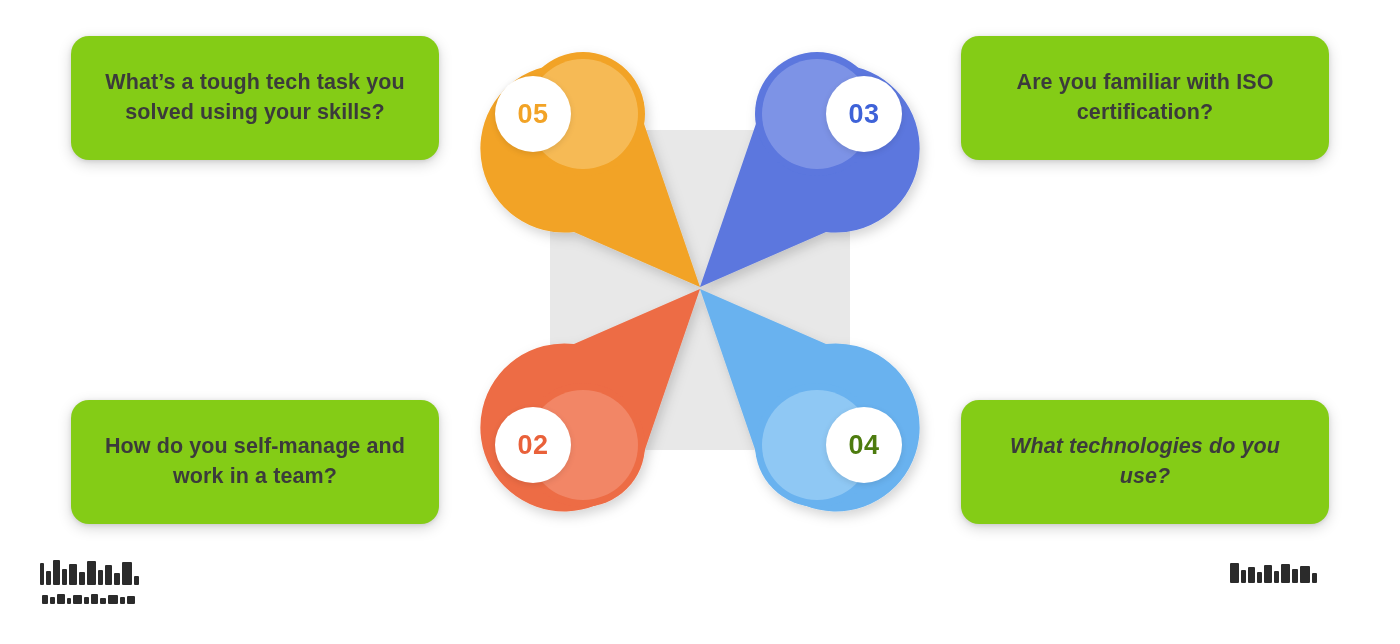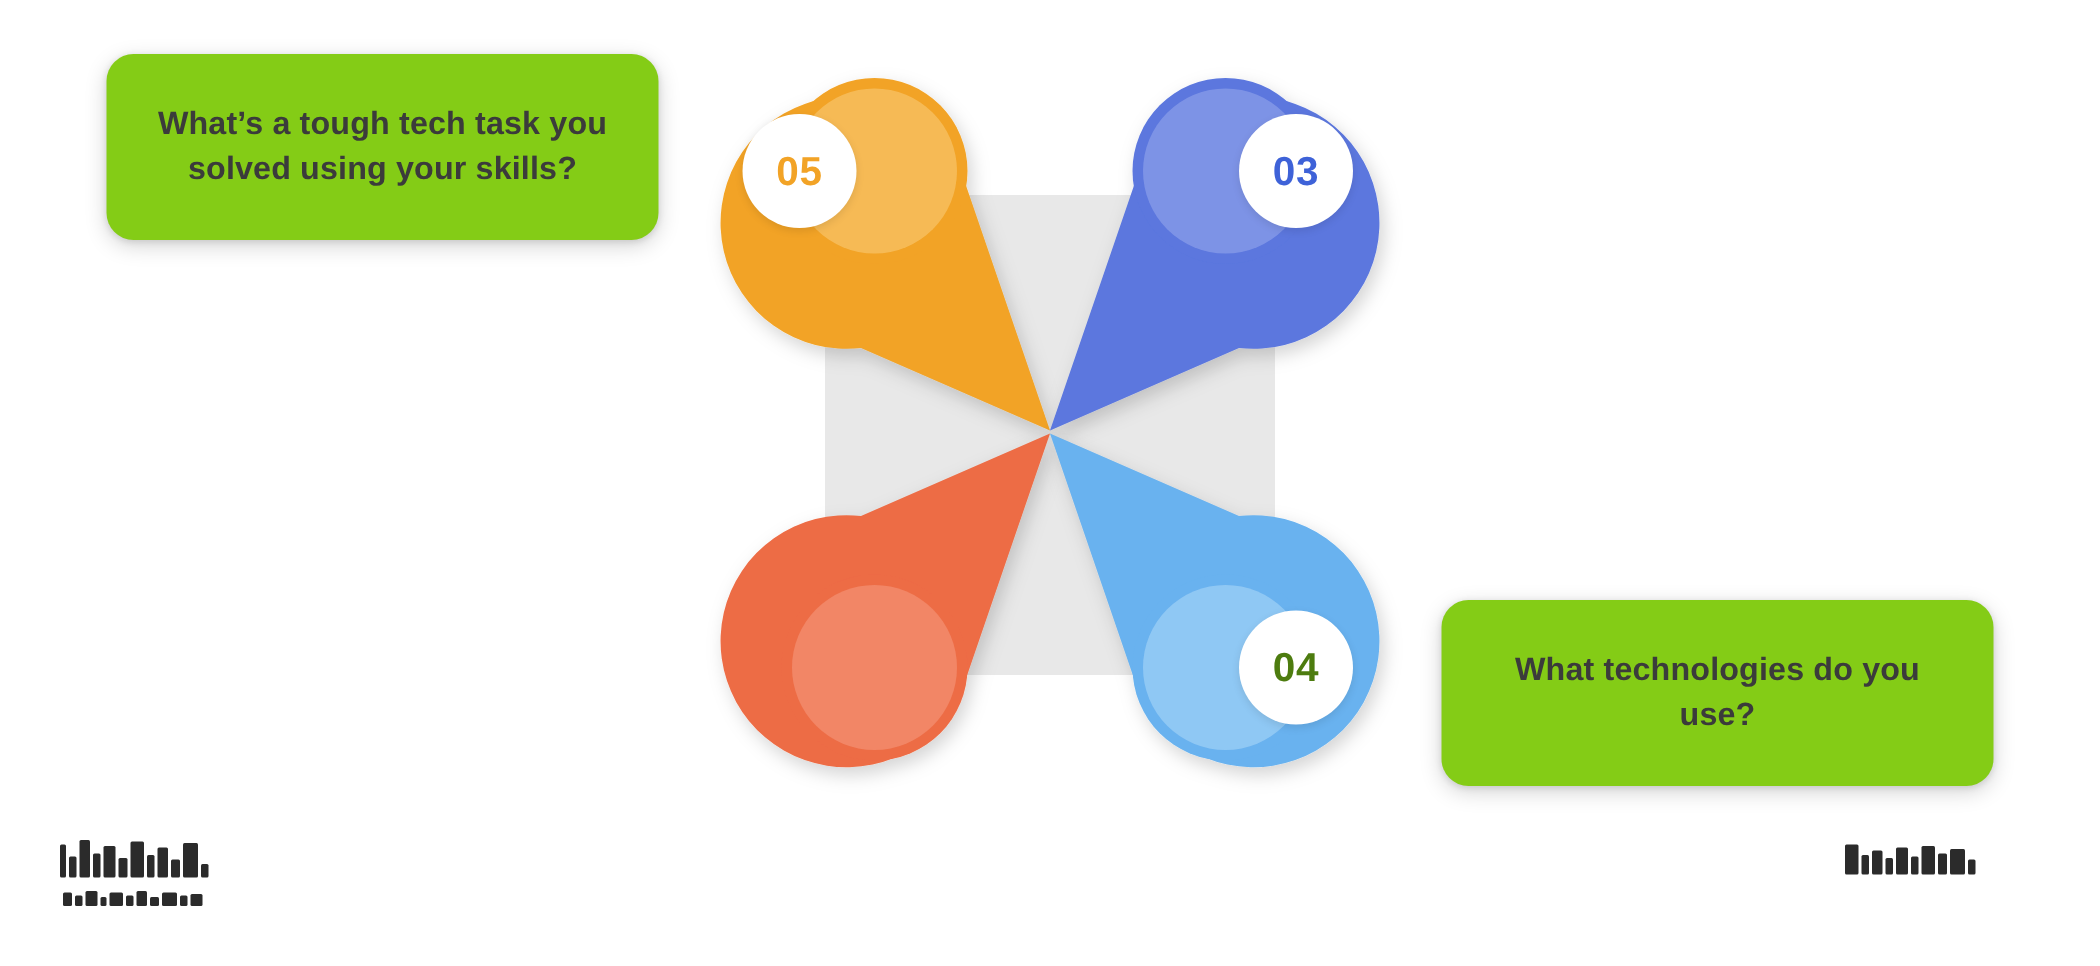--- a/index.html
+++ b/index.html
@@ -36,21 +36,21 @@
     font-size: 21.5px;
     font-weight: bold;
     line-height: 1.38;
     color: #3b3b3b;
     text-align: center;
     letter-spacing: 0.1px;
   }
   #card-1 { left: 71px;  top: 36px;  }
   #card-3 { left: 961px; top: 36px;  }
   #card-2 { left: 71px;  top: 400px; }
-  #card-4 { left: 961px; top: 400px; }
+  #card-4 { left: 961px; top: 400px; font-style: italic; }
 
   
   #pinwheel {
     position: absolute;
     left: 450px;
     top: 20px;
     width: 500px;
     height: 534px;
   }
   #pinwheel svg {
@@ -156,29 +156,38 @@
       </g>
     </svg>
   </div>
 
   <div class="num-badge" id="badge-1">
     <span style="color:#F2A326">05</span>
   </div>
   <div class="num-badge" id="badge-3">
     <span style="color:#3E62D8">03</span>
   </div>
+  <div class="num-badge" id="badge-2">
+    <span style="color:#E9613A">02</span>
+  </div>
   <div class="num-badge" id="badge-4">
     <span style="color:#4d7c0f">04</span>
   </div>
 
   <div class="card" id="card-1">
     <div class="card-text">What’s a tough tech task you solved using your skills?</div>
   </div>
 
-
+  <div class="card" id="card-3">
+    <div class="card-text">Are you familiar with ISO certification?</div>
+  </div>
+
+  <div class="card" id="card-2">
+    <div class="card-text">How do you self-manage and work in a team?</div>
+  </div>
 
   <div class="card" id="card-4">
     <div class="card-text">What technologies do you use?</div>
   </div>
 
   <div class="watermark" id="watermark-left">
     <div class="wm-bar" style="width:4px;height:22px"></div>
     <div class="wm-bar" style="width:5px;height:14px"></div>
     <div class="wm-bar" style="width:7px;height:25px"></div>
     <div class="wm-bar" style="width:5px;height:16px"></div>

